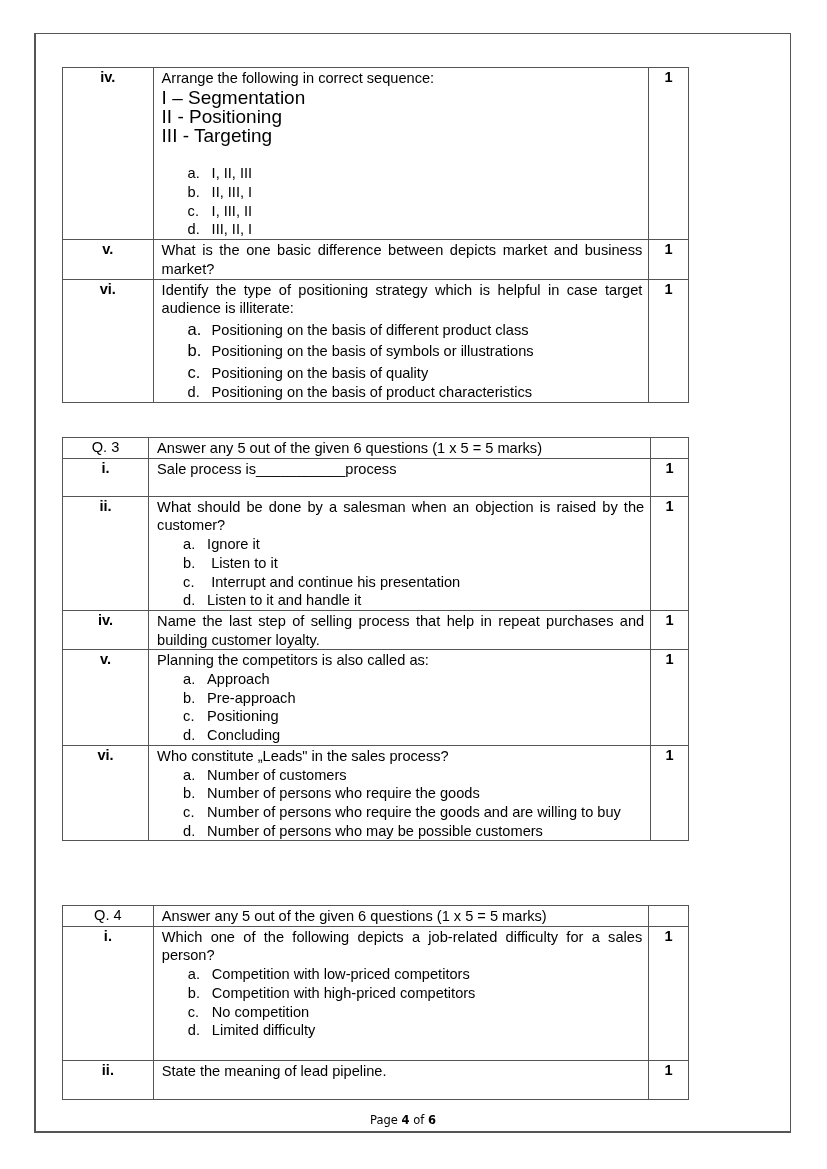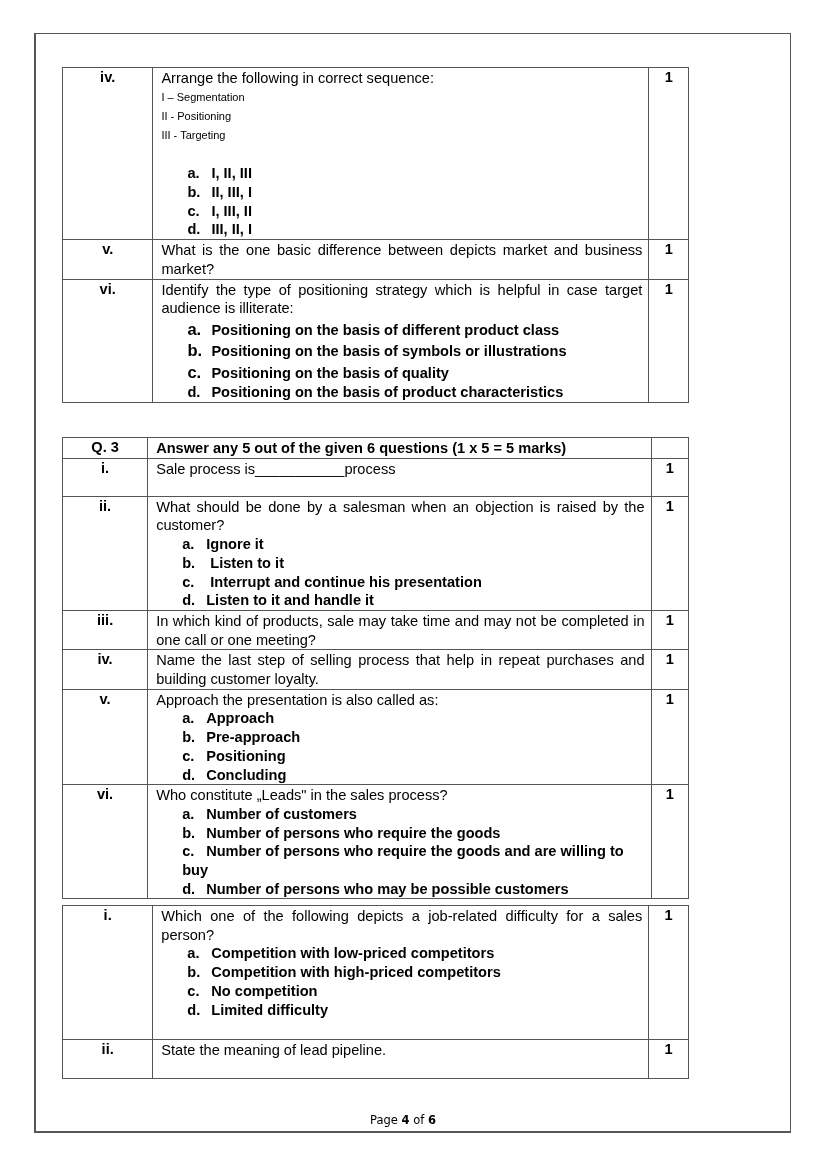--- a/index.html
+++ b/index.html
@@ -8,42 +8,42 @@
   .frame { position: absolute; left: 34px; top: 33px; width: 757px; height: 1100px;
            border: 1px solid #555; border-left-width: 2px; border-bottom-width: 2px;
            box-sizing: border-box; }
   table.qt { position: absolute; left: 62px; border-collapse: collapse; width: 627px;
              font-size: 14.6px; line-height: 18.7px; }
   table.qt td { border: 1px solid #555; vertical-align: top; padding: 0; }
   td.num { width: 100px; text-align: center; font-weight: bold; padding-top: 1px; }
   td.body { width: 532px; padding: 1px 6px 0 8px !important; }
   td.marks { width: 43px; text-align: center; font-weight: bold; padding-top: 1px; }
   .just { text-align: justify; text-align-last: left; }
-  .hdr td { font-weight: bold; margin-left: 12px; }
+  .hdr td { font-weight: normal; margin-left: 12px; }
   .opts { margin: 0; padding: 0; list-style: none; }
-  .opts li { padding-left: 26px; position: relative; font-weight: bold; }
+  .opts li { padding-left: 26px; position: relative; }
   .opts li .lbl { display: inline-block; width: 24px; }
   .opts.big li .lbl { font-size: 16.5px; }
   .gap { height: 19px; }
   .footer { position: absolute; top: 1113px; left: 0; width: 806px; text-align: center;
             font-family: "DejaVu Sans", sans-serif; font-size: 11.5px; }
   .footer b { font-weight: bold; }
 </style>
 </head>
 <body>
 
 <div class="frame"></div>
 
 <table class="qt" style="top:67px;">
   <tbody>
       <tr>
     <td class="num">iv.</td>
     <td class="body">
       <div>Arrange the following in correct sequence:</div>
-      <div style="font-size:11px;line-height:19.2px;">
+      <div style="font-size:19px;line-height:19.2px;">
         <div>I – Segmentation</div>
         <div>II - Positioning</div>
         <div>III - Targeting</div>
       </div>
       <div class="gap"></div>
       <ul class="opts">
         <li><span class="lbl">a.</span><span>I, II, III</span></li>
         <li><span class="lbl">b.</span><span>II, III, I</span></li>
         <li><span class="lbl">c.</span><span>I, III, II</span></li>
         <li><span class="lbl">d.</span><span>III, II, I</span></li>
@@ -91,33 +91,28 @@
       <ul class="opts">
         <li><span class="lbl">a.</span><span>Ignore it</span></li>
         <li><span class="lbl">b.</span><span style="white-space:pre"> Listen to it</span></li>
         <li><span class="lbl">c.</span><span style="white-space:pre"> Interrupt and continue his presentation</span></li>
         <li><span class="lbl">d.</span><span>Listen to it and handle it</span></li>
       </ul>
     </td>
     <td class="marks">1</td>
   </tr>
   <tr>
-    <td class="num">iii.</td>
-    <td class="body just">In which kind of products, sale may take time and may not be completed in one call or one meeting?</td>
-    <td class="marks">1</td>
-  </tr>
-  <tr>
     <td class="num">iv.</td>
     <td class="body just">Name the last step of selling process that help in repeat purchases and building customer loyalty.</td>
     <td class="marks">1</td>
   </tr>
   <tr>
     <td class="num">v.</td>
     <td class="body">
-      <div>Approach the presentation is also called as:</div>
+      <div>Planning the competitors is also called as:</div>
       <ul class="opts">
         <li><span class="lbl">a.</span><span>Approach</span></li>
         <li><span class="lbl">b.</span><span>Pre-approach</span></li>
         <li><span class="lbl">c.</span><span>Positioning</span></li>
         <li><span class="lbl">d.</span><span>Concluding</span></li>
       </ul>
     </td>
     <td class="marks">1</td>
   </tr>
   <tr>
@@ -131,20 +126,25 @@
         <li><span class="lbl">d.</span><span>Number of persons who may be possible customers</span></li>
       </ul>
     </td>
     <td class="marks">1</td>
   </tr>
 </tbody>
   </table>
 
 <table class="qt" style="top:905px;">
   <tbody>
+      <tr class="hdr">
+    <td class="num">Q. 4</td>
+    <td class="body">Answer any 5 out of the given 6 questions (1 x 5 = 5 marks)</td>
+    <td class="marks"></td>
+  </tr>
   <tr>
     <td class="num">i.</td>
     <td class="body" style="height:132px;">
       <div class="just">Which one of the following depicts a job-related difficulty for a sales person?</div>
       <ul class="opts">
         <li><span class="lbl">a.</span><span>Competition with low-priced competitors</span></li>
         <li><span class="lbl">b.</span><span>Competition with high-priced competitors</span></li>
         <li><span class="lbl">c.</span><span>No competition</span></li>
         <li><span class="lbl">d.</span><span>Limited difficulty</span></li>
       </ul>

